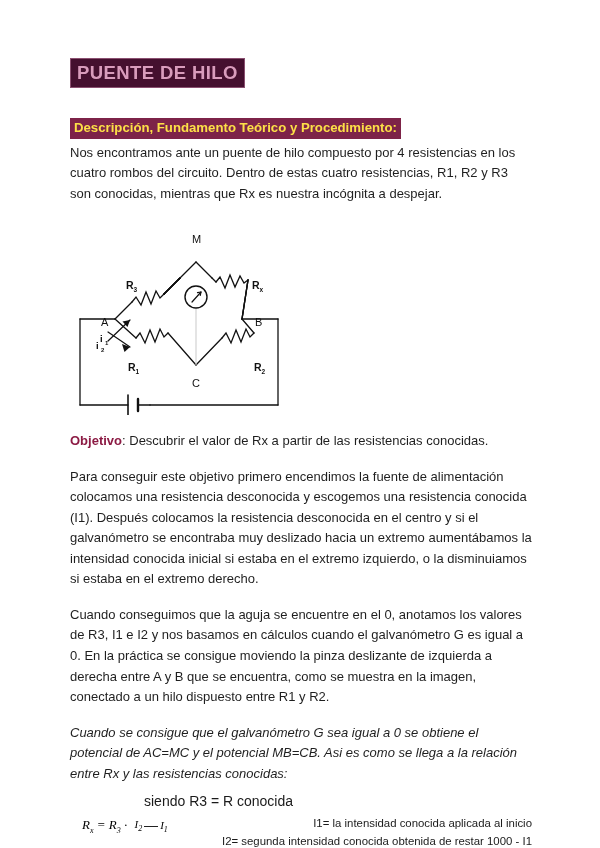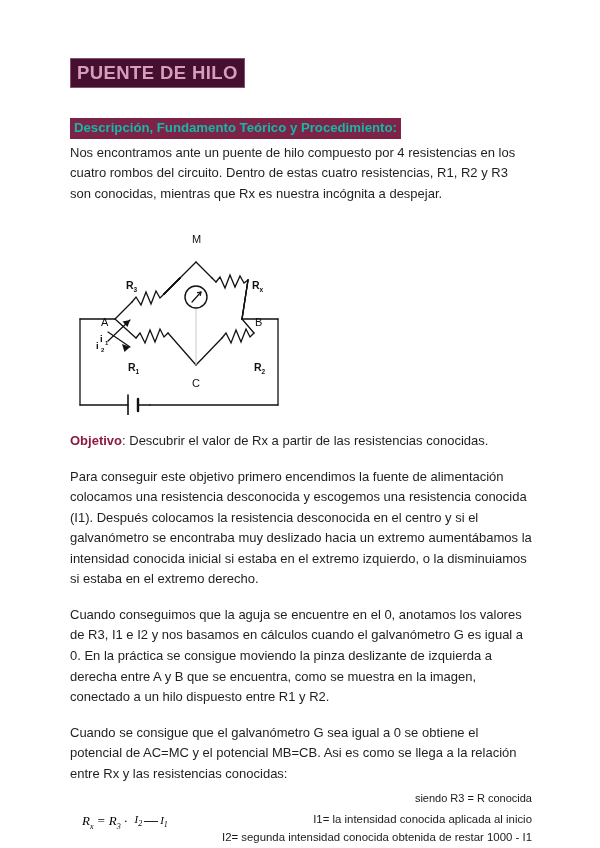--- a/index.html
+++ b/index.html
@@ -42,60 +42,59 @@
     letter-spacing: 0.4px;
     padding: 4px 6px 5px 6px;
     line-height: 1.05;
     border: 1px solid #8a4f70;
   }
 
   
   .section-heading {
     display: inline-block;
     background: #7d2348;
-    color: #14b8a6;
+    color: #fde047;
     font-size: 13.2px;
     font-weight: bold;
     padding: 2px 4px 3px 4px;
     line-height: 1.15;
     margin: 0 0 4px 0;
   }
 
   
   p.body {
     font-size: 13px;
     line-height: 1.58;
     margin: 0 0 15px 0;
     color: #1f1f1f;
     text-align: left;
   }
-  p.tight { margin-bottom: 6px; }
+  p.tight { margin-bottom: 6px; font-style: italic; }
   .lead-in {
     color: #8c1b44;
     font-weight: bold;
   }
 
   
   .diagram-wrap {
     margin: 10px 0 16px 0;
     width: 300px;
   }
   .diagram-wrap svg { display: block; }
 
   
   .formula-block {
     display: flex;
     align-items: flex-start;
     margin: 2px 0 0 0;
   }
   .indent-note {
-    font-size: 11px;
+    font-size: 14px;
     line-height: 1.58;
     margin: 0 0 0 74px;
-    text-align: right;
   }
   .formula {
     width: 86px;
     flex: 0 0 86px;
     font-family: "Liberation Serif", serif;
     font-style: italic;
     font-size: 13px;
     color: #000000;
     padding-top: 3px;
     padding-left: 12px;

